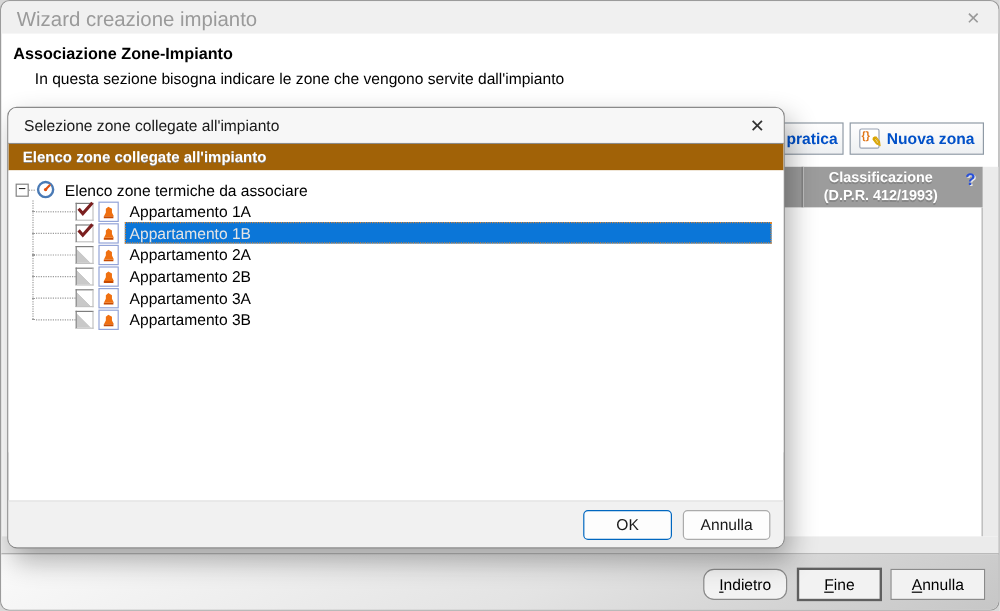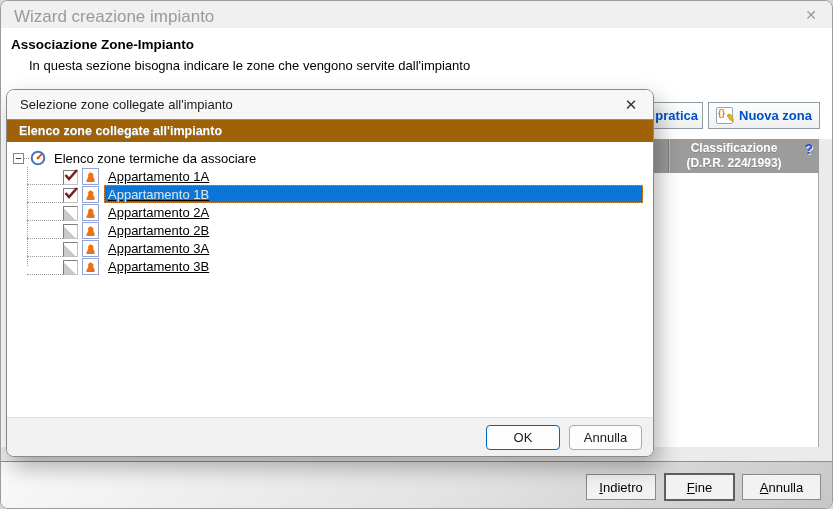--- a/index.html
+++ b/index.html
@@ -36,21 +36,21 @@
   .list-panel{left:520px;top:172px;width:298px;height:274px;background:#fff;border-right:1px solid #a5a5a5;box-sizing:border-box;}
   .right-strip{left:818px;top:138px;width:15px;height:308px;background:#ebebeb;}
   .bottom-strip{left:0;top:446px;width:833px;height:14px;background:#ebebeb;}
 
   
   .footer{left:0;top:460px;width:833px;height:49px;border-top:1px solid #8f8f8f;
           background:linear-gradient(150deg,#fafafa 0%,#e3e3e3 55%,#c6c6c6 100%);
           border-radius:0 0 8px 8px;box-sizing:border-box;}
   .classic-btn{position:absolute;top:12px;height:26px;background:#f2f2f2;border:1px solid #8a8a8a;
                display:flex;align-items:center;justify-content:center;font-size:13px;color:#000;box-sizing:border-box;}
-  .btn-indietro{left:585px;width:70px;}
+  .btn-indietro{left:585px;width:70px;border-radius:9px;}
   .btn-fine{left:663px;top:11px;width:71px;height:28px;border:2px solid #5f5f5f;}
   .btn-annulla-main{left:741px;width:79px;}
   .u{text-decoration:underline;}
 
   
   .modal{left:5px;top:88px;width:648px;height:368px;background:#fff;border:1px solid #8a8a8a;border-radius:8px;
          box-shadow:5px 10px 22px rgba(0,0,0,0.30);z-index:10;display:flex;flex-direction:column;
          overflow:hidden;box-sizing:border-box;}
   .modal-titlebar{position:relative;height:29px;background:#f7f7f7;flex:none;}
   .modal-title{position:absolute;left:13px;top:7px;font-size:13px;color:#1a1a1a;}
@@ -69,21 +69,21 @@
 
   
   .tree-root-row{display:flex;align-items:center;height:18px;}
   .expander{width:11px;height:11px;border:1px solid #848484;background:#fff;box-sizing:border-box;flex:none;
             display:flex;align-items:center;justify-content:center;font-size:11px;line-height:9px;color:#000;}
   .h-stub{width:5px;border-top:1px dotted #9a9a9a;flex:none;}
   .gauge{flex:none;margin-left:1px;}
   .root-label{margin-left:5px;padding:1px 3px;}
   .tree-children{position:relative;margin-left:14px;}
   .tree-children::before{content:"";position:absolute;left:0;top:0;bottom:9px;border-left:1px dotted #9a9a9a;}
-  .tree-row{display:flex;align-items:flex-end;height:18px;position:relative;text-decoration:underline;}
+  .tree-row{display:flex;align-items:center;height:18px;position:relative;}
   .stub{width:36px;border-top:1px dotted #9a9a9a;flex:none;}
   .checkbox{width:13px;height:13px;border:1px solid;border-color:#7e7e7e #c2c2c2 #c2c2c2 #7e7e7e;background:#fff;
             position:relative;flex:none;box-sizing:content-box;}
   .checkbox.unchecked{background:linear-gradient(to top right,#c9c9c9 44%,#ffffff 45%);}
   .check-svg{position:absolute;left:-1px;top:-4px;}
   .zone-icon{width:15px;height:15px;border:1px solid #93a4d8;background:#fff;margin-left:4px;flex:none;
              display:flex;align-items:center;justify-content:center;box-sizing:content-box;}
   .tree-label{margin-left:5px;margin-right:2px;padding:1.5px 4px;flex:1;color:#000;}
   .tree-label.selected{background:#0b76d8;color:#e5e5e5;outline:1px dotted #e0862c;outline-offset:-1px;}
 </style>
@@ -108,21 +108,21 @@
       <span class="squiggle">{}</span>
       <span class="pencil">✎</span>
     </span>
     <span>Nuova zona</span>
   </div>
 
   <div class="abs col-band">
     <span class="col-sep"></span>
     <div class="col-header">
       <div>Classificazione</div>
-      <div>(D.P.R. 224/1993)</div>
+      <div>(D.P.R. 412/1993)</div>
     </div>
     <span class="help-icon">?</span>
   </div>
   <div class="abs list-panel"></div>
   <div class="abs right-strip"></div>
   <div class="abs bottom-strip"></div>
 
   <div class="abs footer">
     <div class="classic-btn btn-indietro">
       <span><span class="u">I</span><span>ndietro</span></span>

